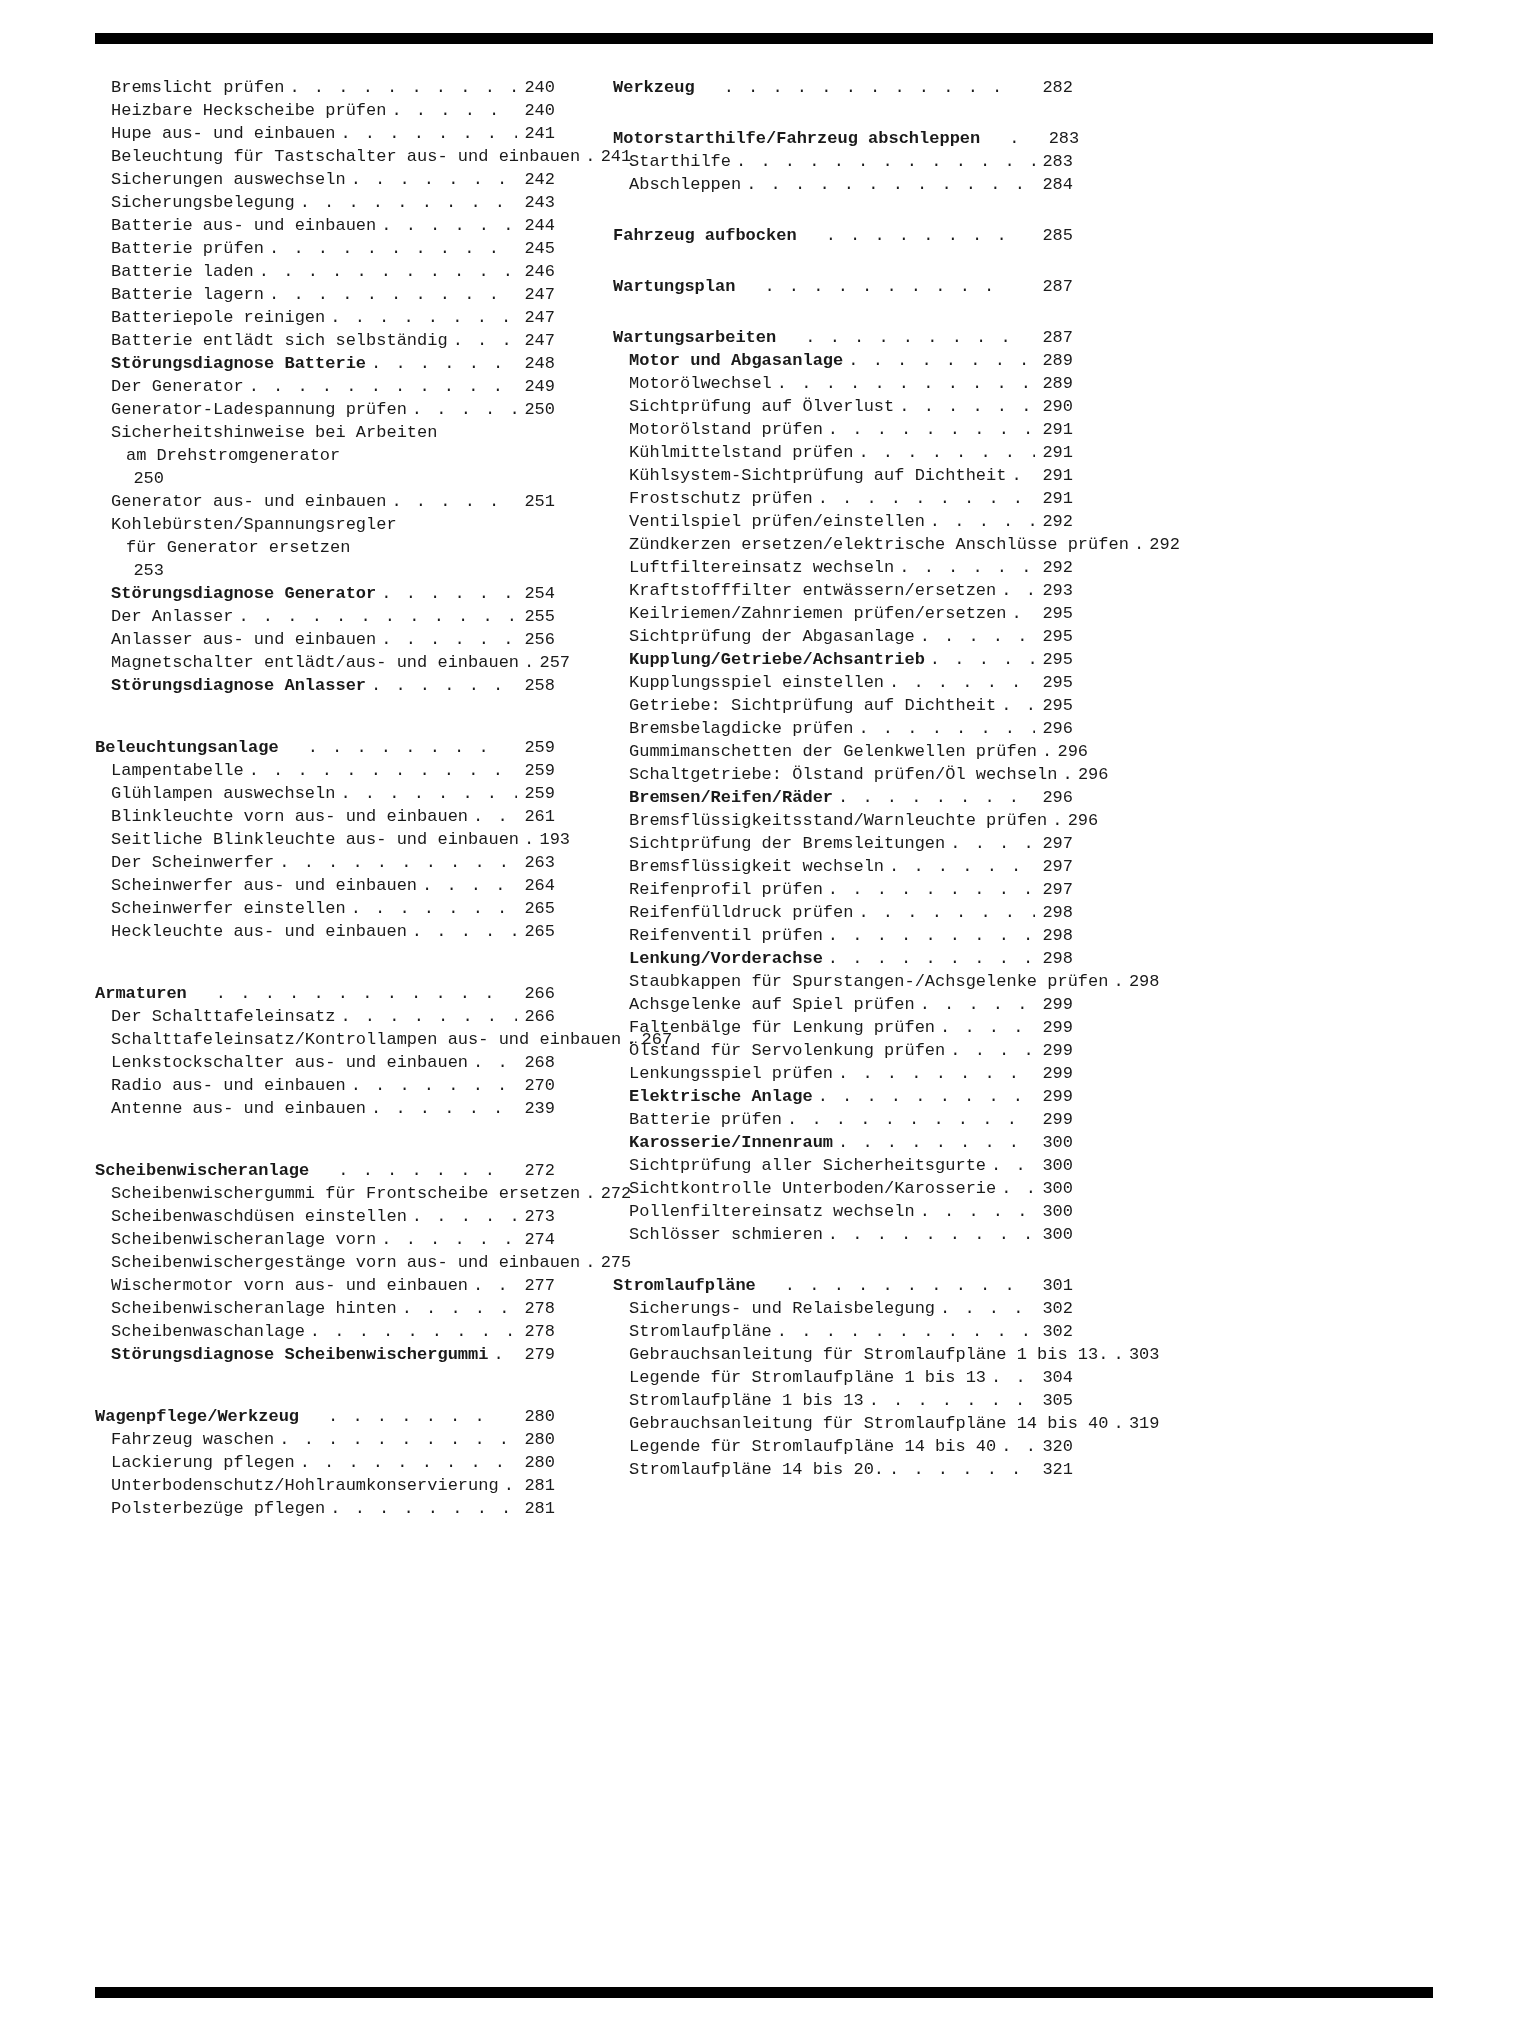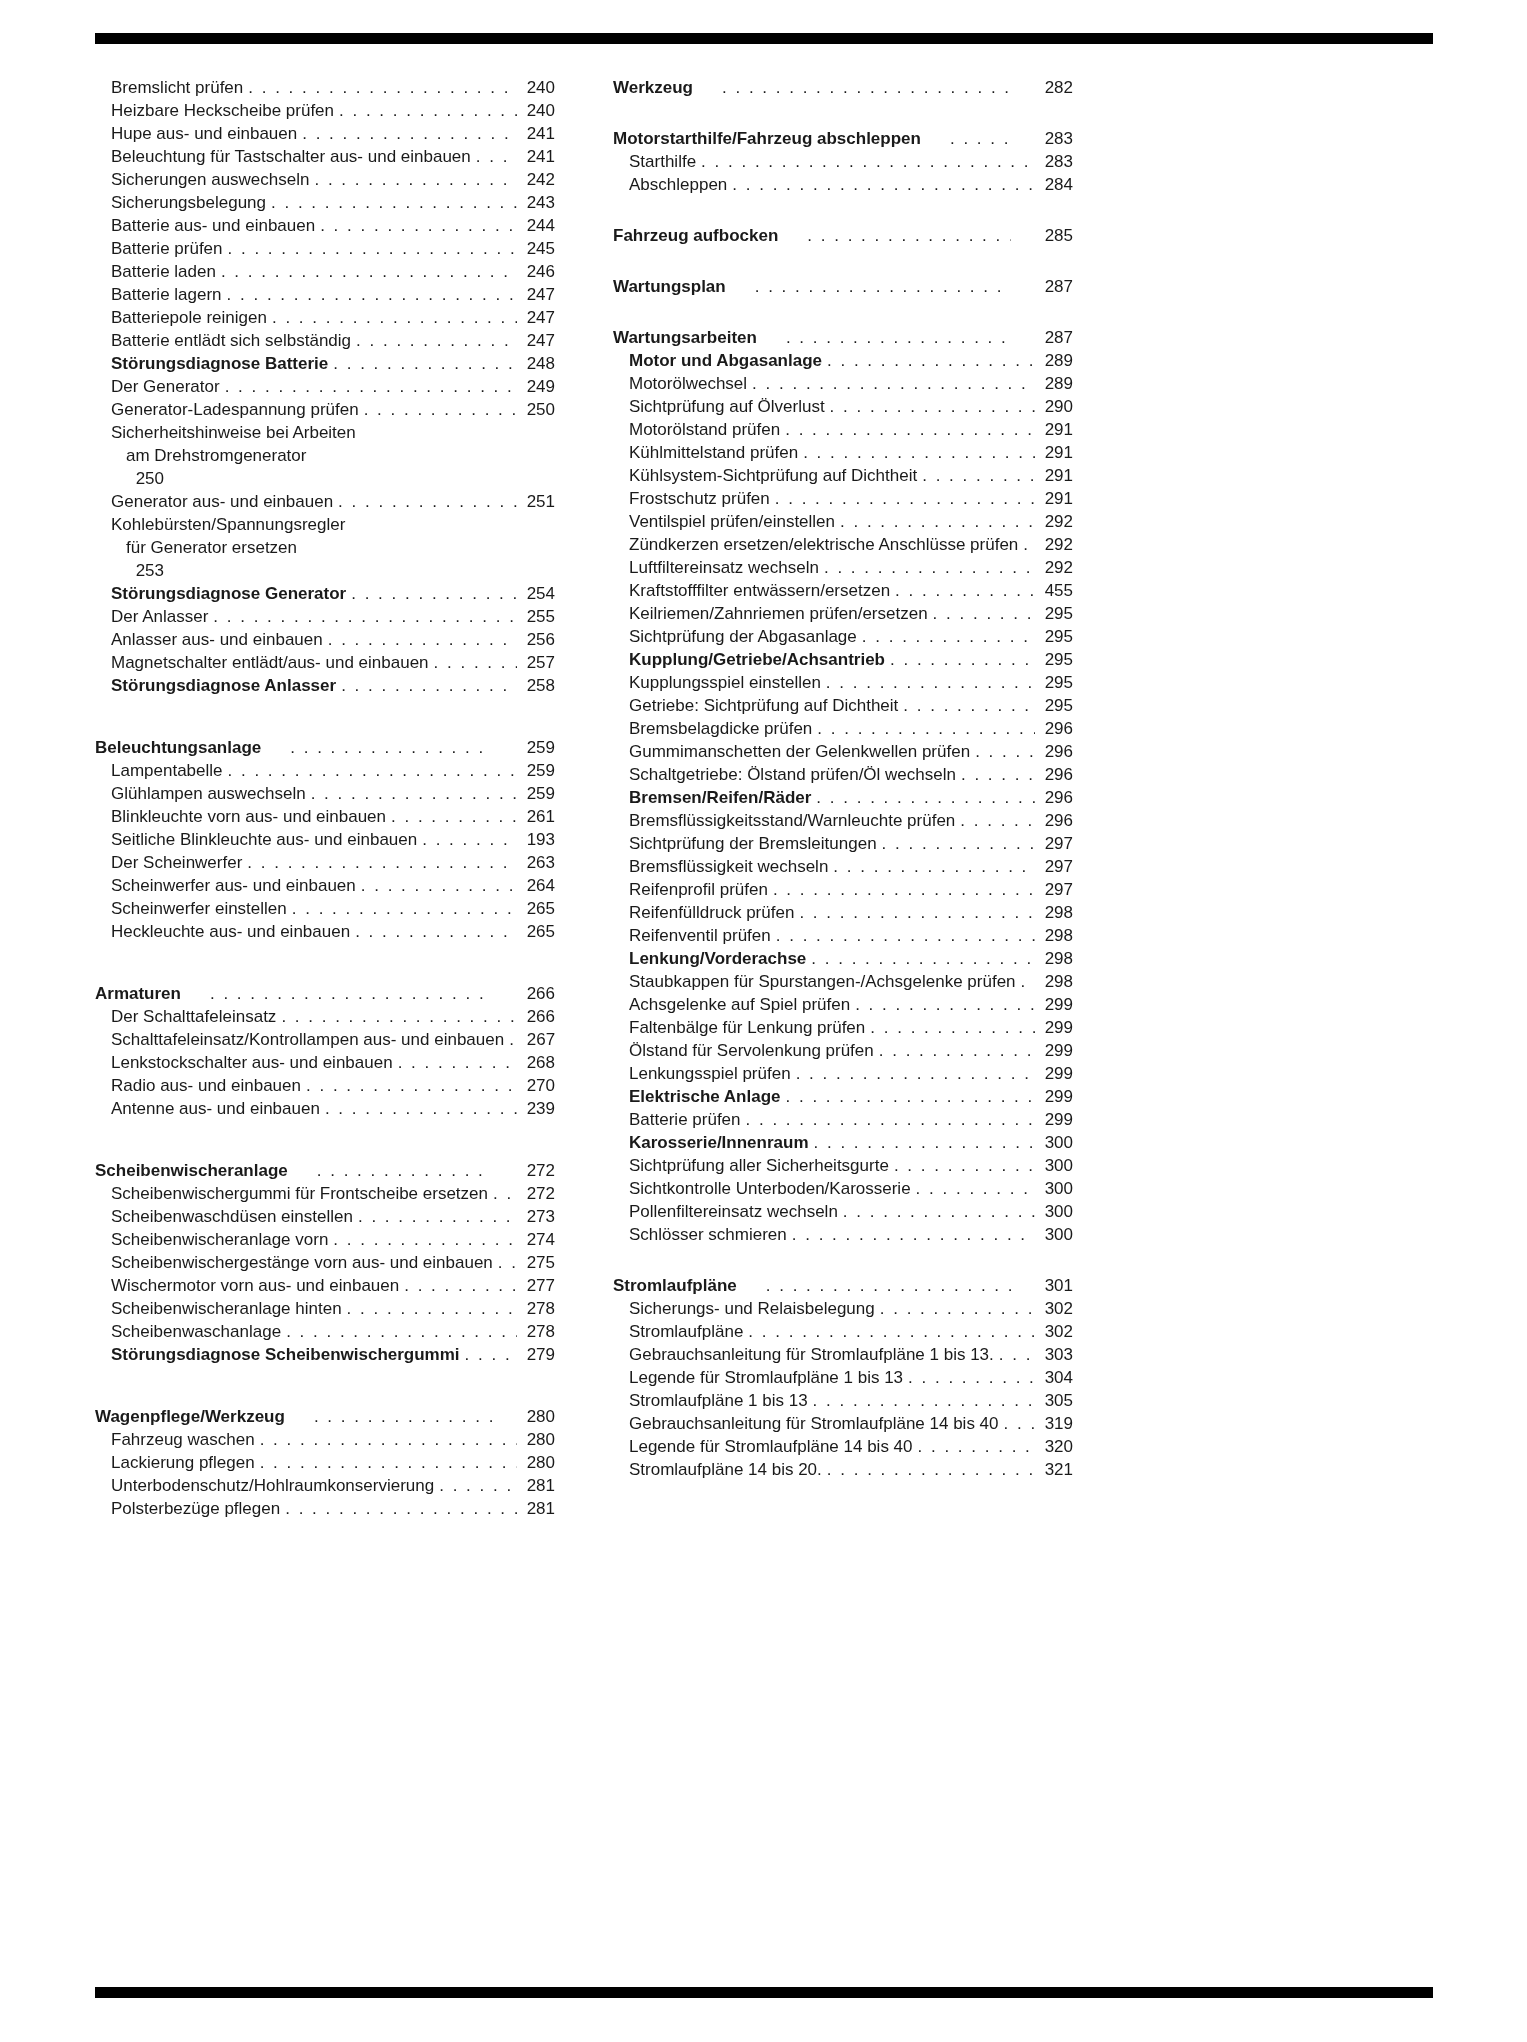--- a/index.html
+++ b/index.html
@@ -24,20 +24,21 @@
   }
   .rule.top { top: 33px; }
   .rule.bottom { top: 1987px; }
 
   .columns {
     position: absolute;
     top: 76px;
     left: 95px;
     display: flex;
     gap: 58px;
+    font-family: Liberation Mono, monospace;
   }
   .col { width: 460px; }
 
   .entry {
     display: flex;
     align-items: baseline;
     font-size: 17px;
     line-height: 23px;
     white-space: nowrap;
   }
@@ -447,21 +448,21 @@
           <span class="page">292</span>
         </div>
         <div class="entry ind1">
           <span class="label">Luftfiltereinsatz wechseln</span>
           <span class="dots"> . . . . . . . . . . . . . . . . . . . . . . . . . . . . . . . . . . . . . . . . . . . . . . . . . . . . . . . . . . . . . . . . . . . . . . . . . . . . . . .</span>
           <span class="page">292</span>
         </div>
         <div class="entry ind1">
           <span class="label">Kraftstofffilter entwässern/ersetzen</span>
           <span class="dots"> . . . . . . . . . . . . . . . . . . . . . . . . . . . . . . . . . . . . . . . . . . . . . . . . . . . . . . . . . . . . . . . . . . . . . . . . . . . . . . .</span>
-          <span class="page">455</span>
+          <span class="page">293</span>
         </div>
         <div class="entry ind1">
           <span class="label">Keilriemen/Zahnriemen prüfen/ersetzen</span>
           <span class="dots"> . . . . . . . . . . . . . . . . . . . . . . . . . . . . . . . . . . . . . . . . . . . . . . . . . . . . . . . . . . . . . . . . . . . . . . . . . . . . . . .</span>
           <span class="page">295</span>
         </div>
         <div class="entry ind1">
           <span class="label">Sichtprüfung der Abgasanlage</span>
           <span class="dots"> . . . . . . . . . . . . . . . . . . . . . . . . . . . . . . . . . . . . . . . . . . . . . . . . . . . . . . . . . . . . . . . . . . . . . . . . . . . . . . .</span>
           <span class="page">295</span>

